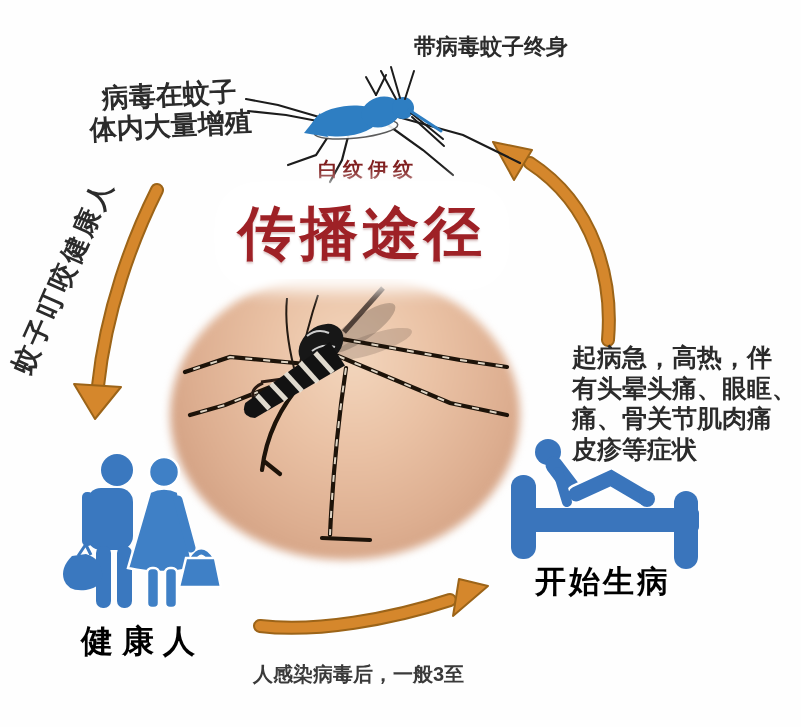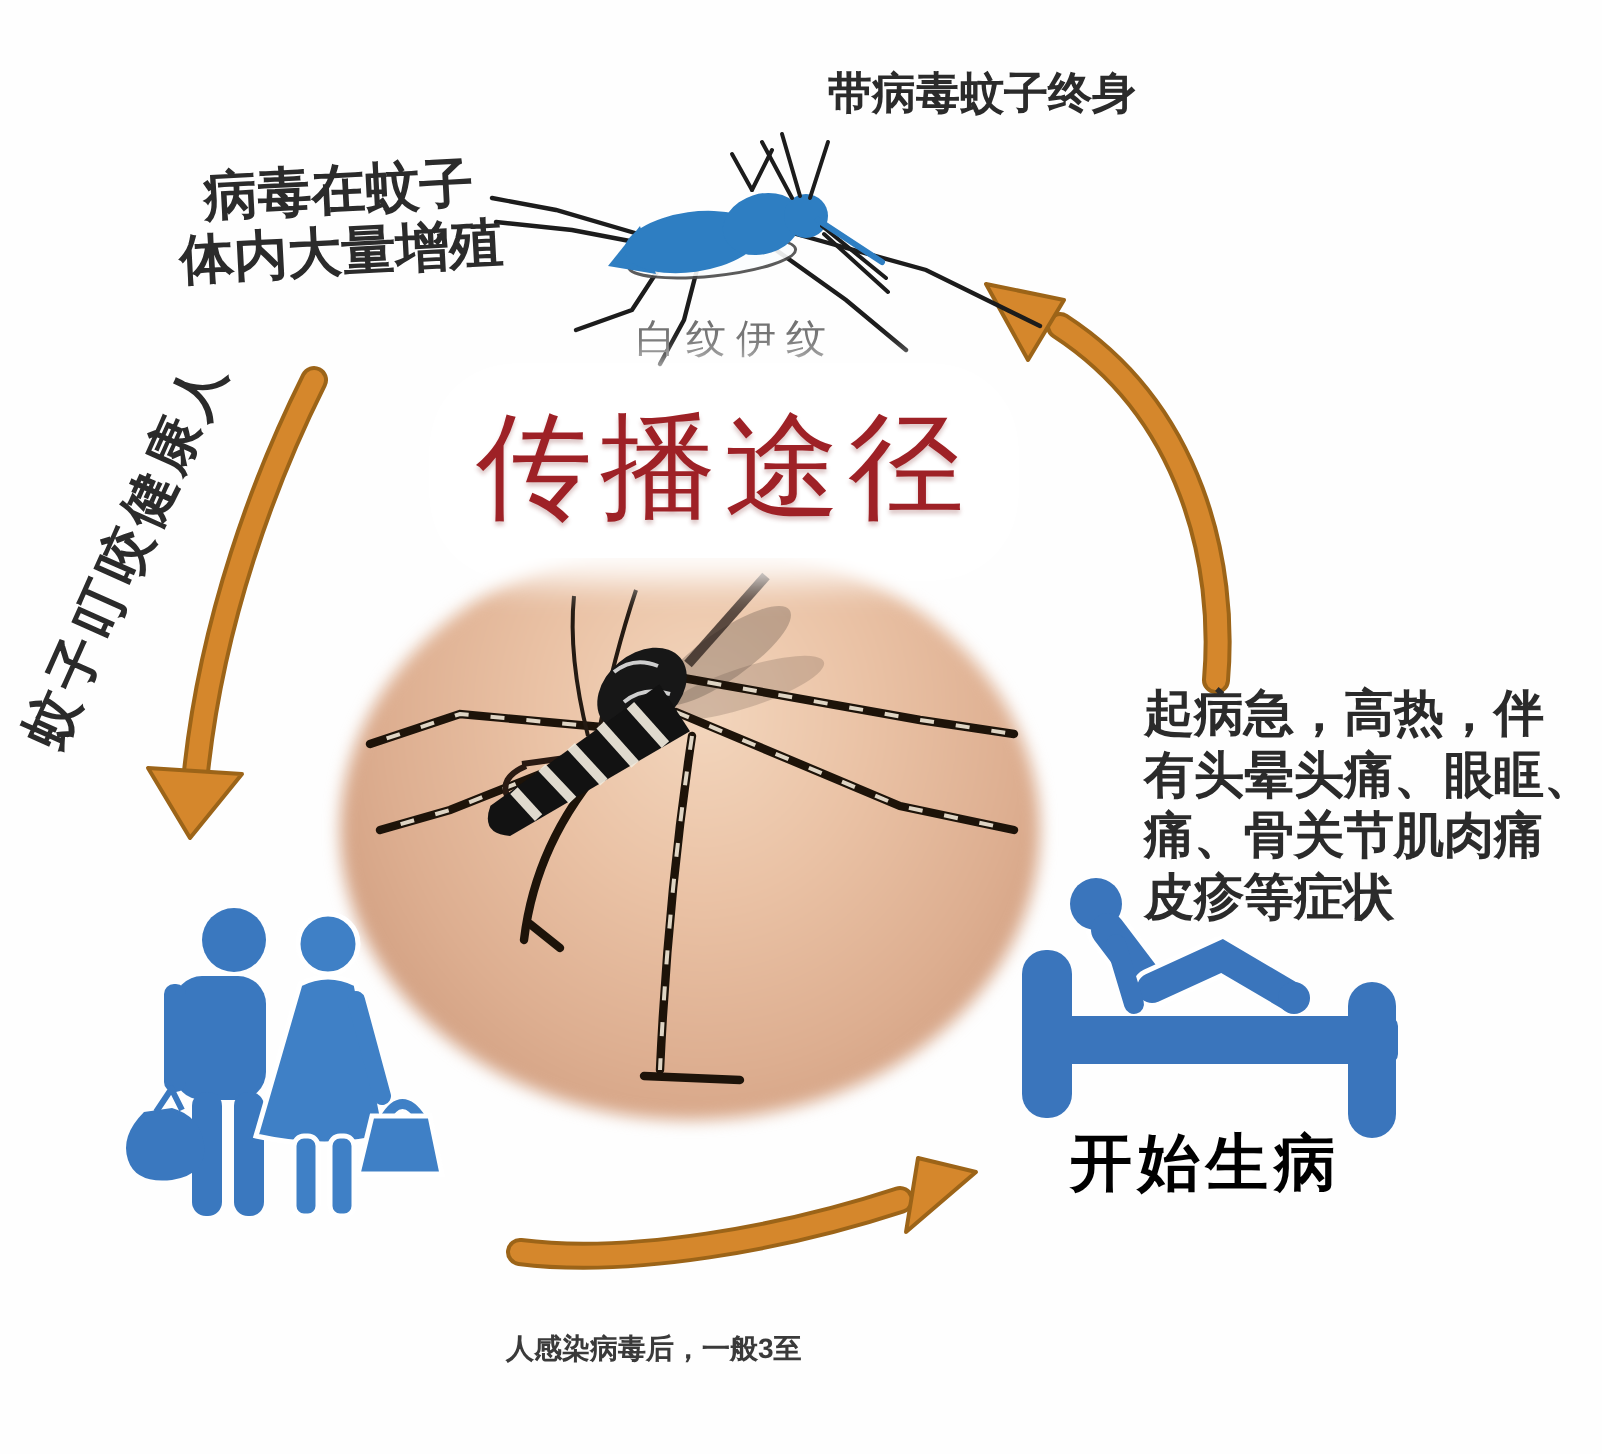--- a/index.html
+++ b/index.html
@@ -15,25 +15,25 @@
     left:170px;top:270px;width:350px;height:290px;border-radius:50%;
     background:radial-gradient(ellipse at 52% 30%, #f3d6bd 0%, #eac2a5 32%, #ddae90 62%, #cf9c7e 85%, #c89376 100%);
     filter:blur(4px);
   }
   
   .note{font-weight:600;color:#2b2b2b;}
   .note-virus{left:60px;top:80px;width:220px;text-align:center;font-size:27px;line-height:31px;transform:rotate(-3deg);}
   .note-carrier{left:385px;top:24px;width:212px;text-align:center;font-size:22px;line-height:46px;}
   .note-bite{left:-56px;top:258px;width:238px;text-align:center;font-size:27px;font-weight:700;letter-spacing:3px;transform:rotate(-66deg);}
   .note-symptoms{left:572px;top:342px;width:232px;font-size:25px;line-height:30.5px;font-weight:600;}
-  .note-incubation{left:253px;top:662px;width:265px;font-size:14px;line-height:24px;font-weight:600;color:#3a3a3a;}
-  .species{left:298px;top:156px;width:140px;text-align:center;font-size:20px;letter-spacing:5px;color:#737373;font-weight:400;}
+  .note-incubation{left:253px;top:662px;width:265px;font-size:20px;line-height:24px;font-weight:600;color:#3a3a3a;}
+  .species{left:298px;top:156px;width:140px;text-align:center;font-size:20px;letter-spacing:5px;color:#7f1d1d;font-weight:700;}
   .title{
     left:203px;top:193px;width:318px;text-align:center;
-    font-size:58px;font-weight:400;letter-spacing:4px;color:#9e2126;
+    font-size:58px;font-weight:700;letter-spacing:4px;color:#9e2126;
   }
   .title span{
     display:inline-block;background:#fff;border-radius:30px;padding:2px 12px 6px 12px;
     box-shadow:0 0 16px 12px rgba(255,255,255,0.96);
     text-shadow:0 2px 2px rgba(120,30,30,0.25);
   }
   .label{font-weight:700;color:#000000;}
   .label-healthy{left:70px;top:620px;width:145px;text-align:center;font-size:32px;letter-spacing:9px;}
   .label-sick{left:528px;top:561px;width:150px;text-align:center;font-size:31px;letter-spacing:3px;}
   svg{display:block;}
@@ -191,19 +191,20 @@
     <span>传播途径</span>
   </div>
 
   <div class="abs note note-symptoms">
     <div>起病急，高热，伴</div>
     <div>有头晕头痛、眼眶、</div>
     <div>痛、骨关节肌肉痛</div>
     <div>皮疹等症状</div>
   </div>
 
+  <div class="abs label label-healthy">健康人</div>
   <div class="abs label label-sick">开始生病</div>
 
   <div class="abs note note-incubation">
     <div>人感染病毒后，一般3至</div>
   </div>
 
 </div>
 
 </body></html>

